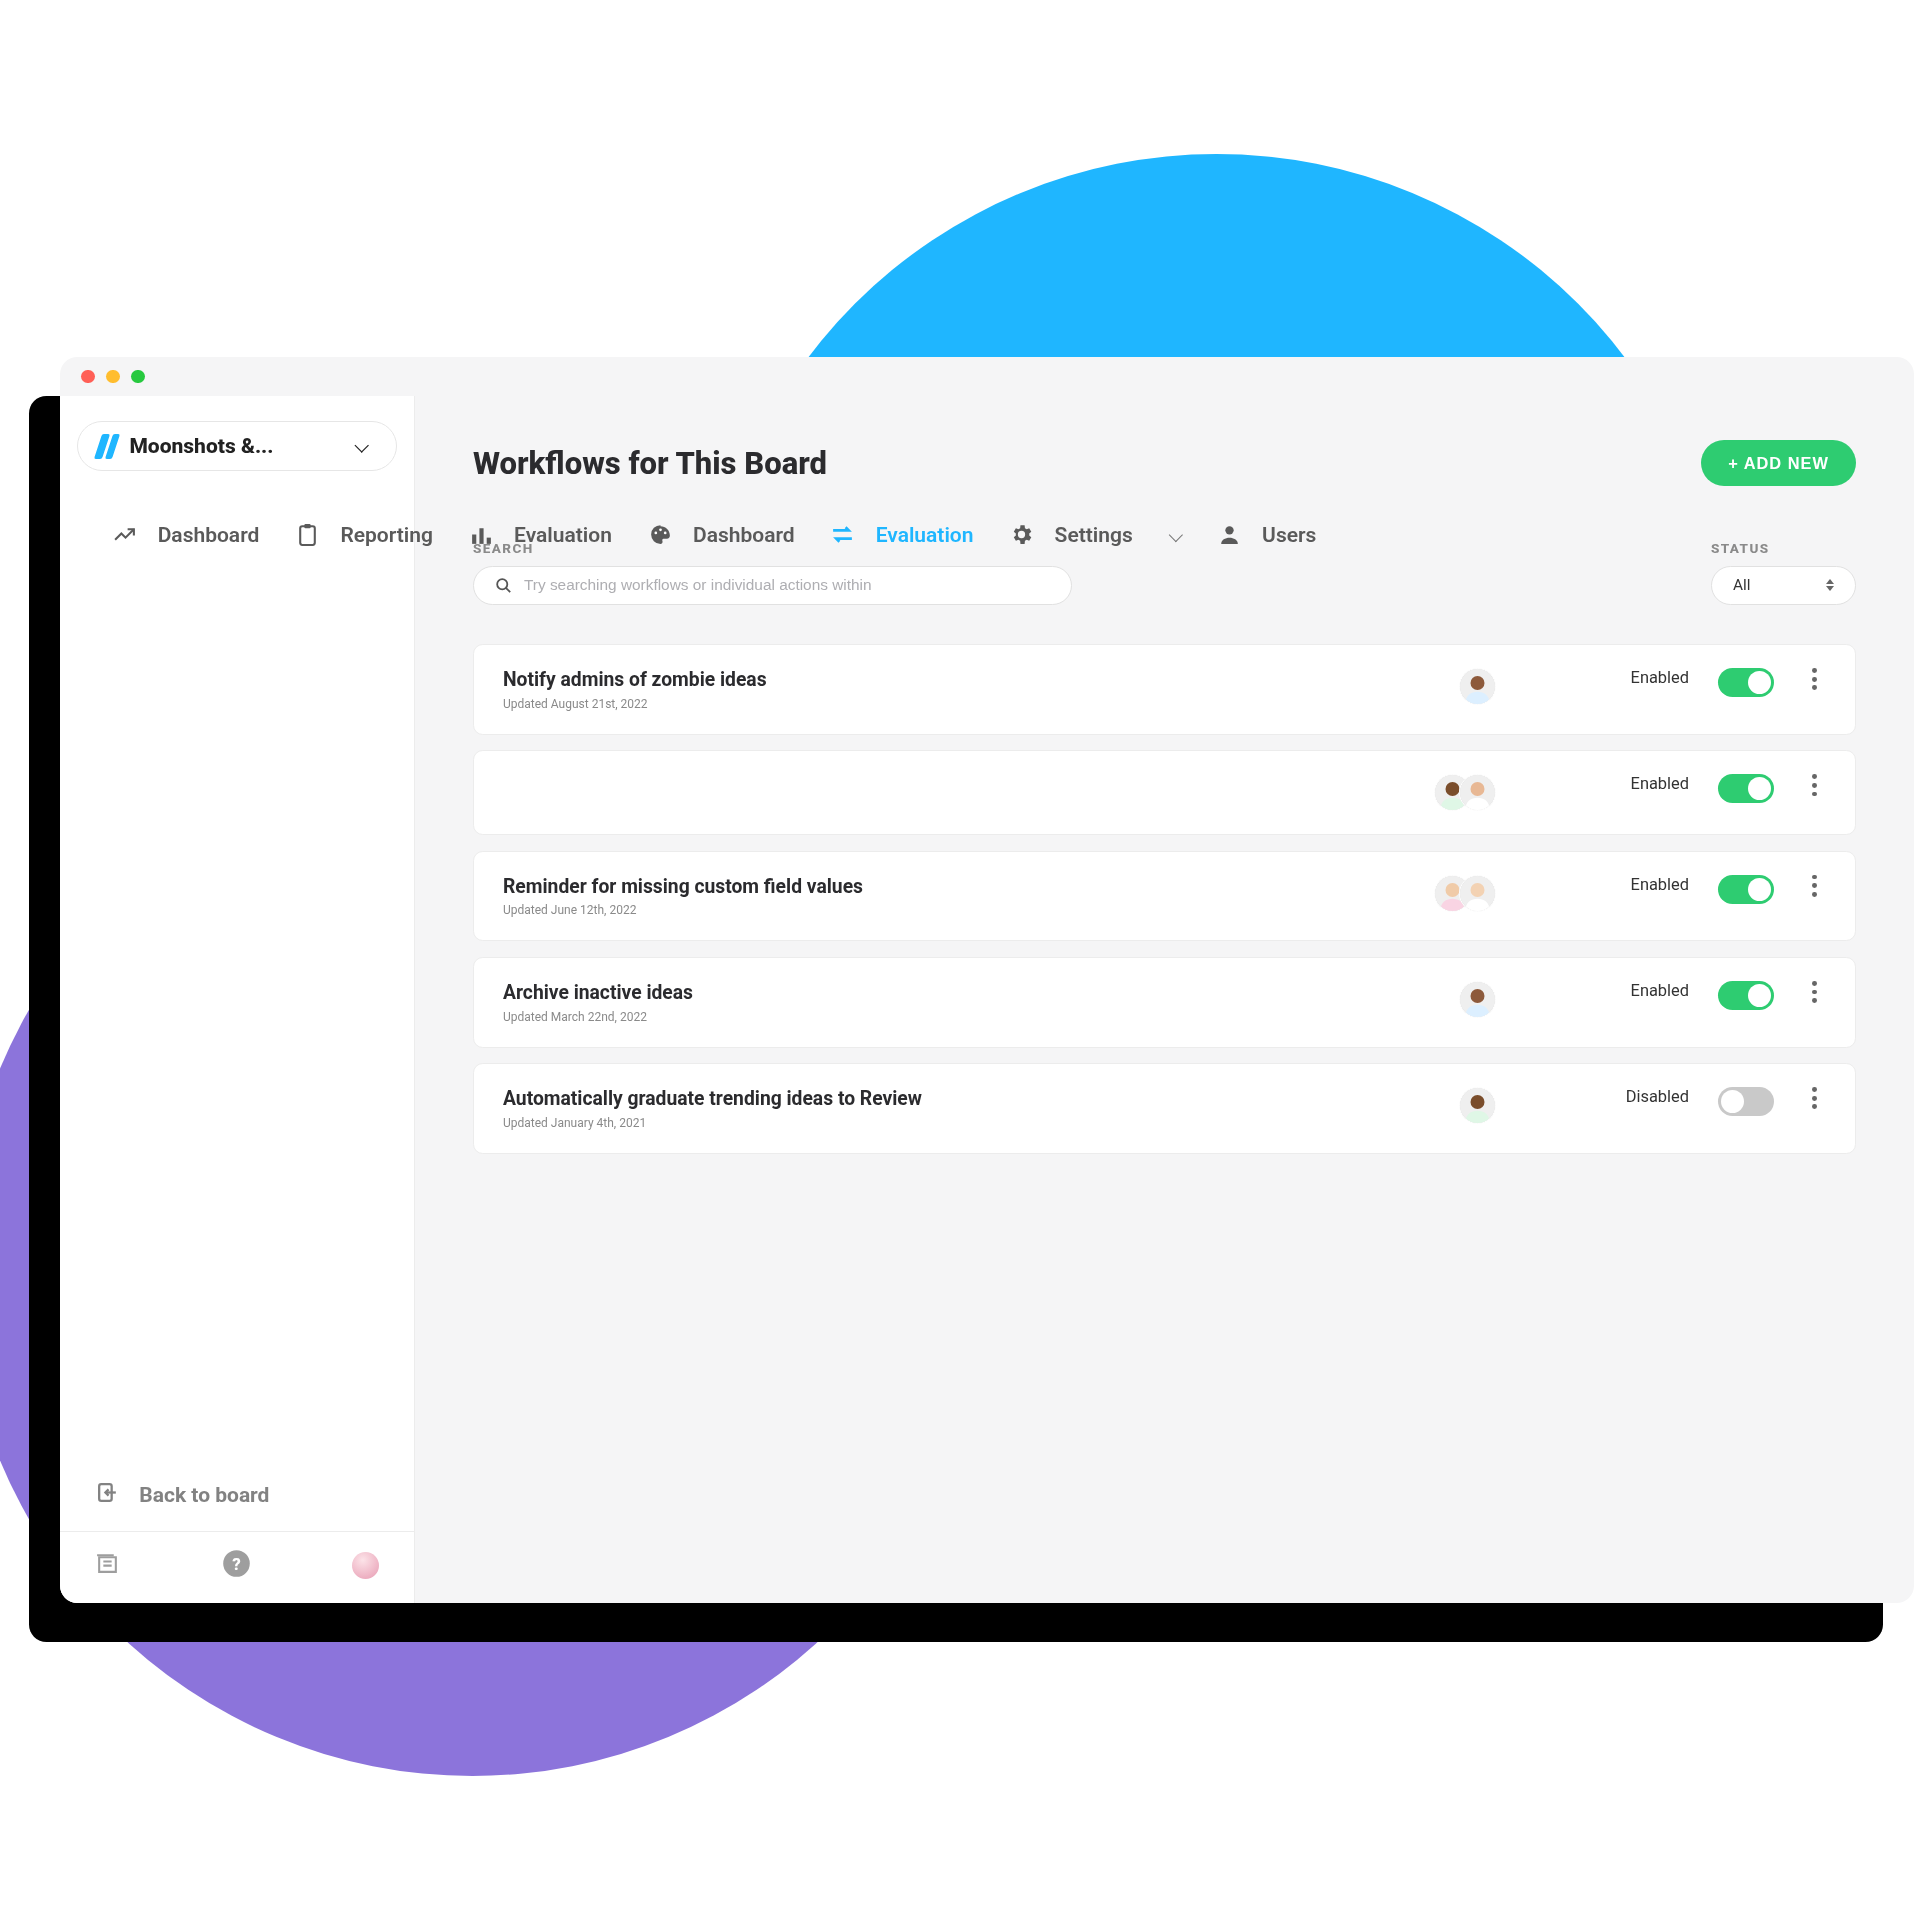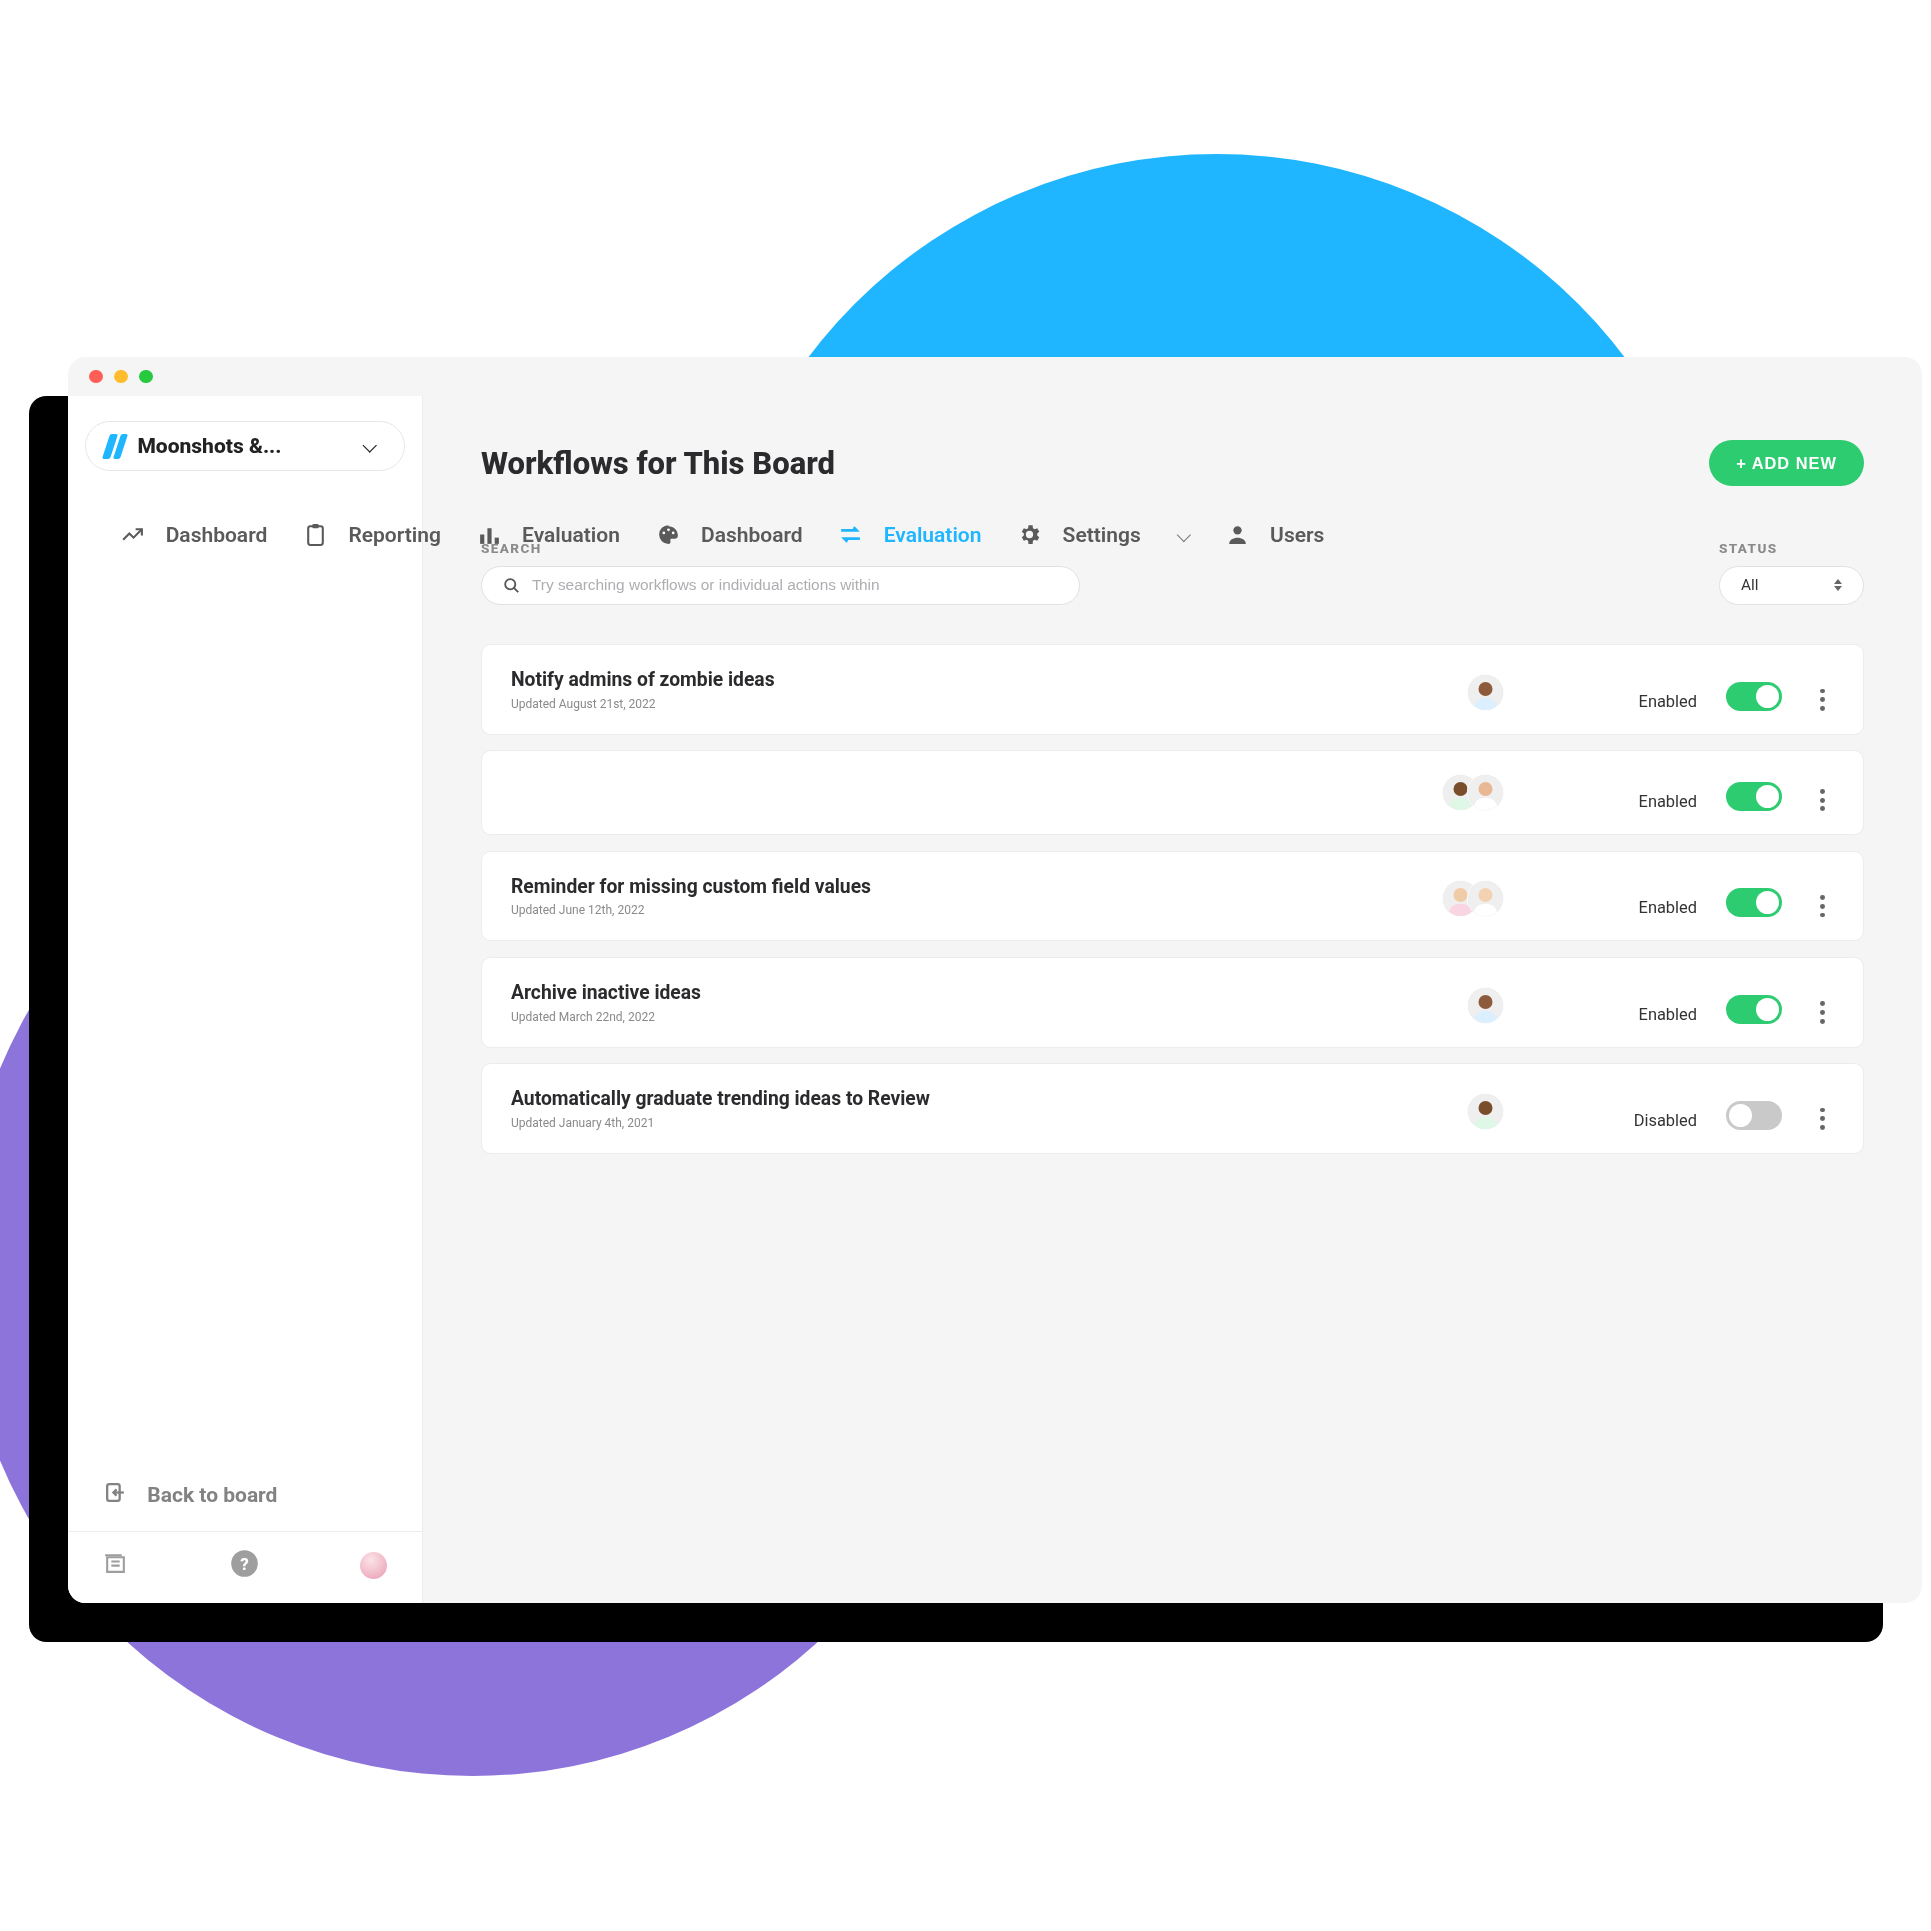--- a/index.html
+++ b/index.html
@@ -30,21 +30,21 @@
   .window-shadow {
     position: absolute;
     top: 396px; left: 29px;
     width: 1854px; height: 1246px;
     background: #000;
     border-radius: 17.4px;
     z-index: 1;
   }
   .window {
     position: absolute;
-    top: 357px; left: 68px;
+    top: 357px; left: 60px;
     width: 1854px; height: 1246px;
     background: #f5f5f6;
     border-radius: 17.4px;
     z-index: 2;
     display: flex;
     flex-direction: column;
     overflow: hidden;
   }
   .titlebar {
     height: 39px;
@@ -136,21 +136,21 @@
     width: 145px; border: 1px solid #e1e1e1; border-radius: 965px;
     padding: 9.7px 21px; display:flex; align-items:center; justify-content:space-between;
     background:#fff; font-size:15.4px; color:#333; cursor:pointer;
   }
   .sort-arrows { display:flex; flex-direction:column; gap:1.9px; align-items:center;}
   .tri-up { width:0;height:0;border-left:4.8px solid transparent;border-right:4.8px solid transparent;border-bottom:5.8px solid #666;}
   .tri-down { width:0;height:0;border-left:4.8px solid transparent;border-right:4.8px solid transparent;border-top:5.8px solid #666;}
   .wf-list { display:flex; flex-direction:column; gap:15.4px; }
   .wf-card {
     background:#fff; border:1px solid #ececec; border-radius:9.7px;
-    padding: 23px 29px; display:flex; align-items:flex-end; gap:29px;
+    padding: 23px 29px; display:flex; align-items:flex-start; gap:29px;
   }
   .wf-text { flex-basis: 676px; }
   .wf-title { font-size: 19.3px; font-weight:700; color:#2b2b2e; margin-bottom:5.8px; }
   .wf-sub { font-size: 12px; color:#8a8a8a; }
   .wf-spacer { flex:1; }
   .avatars { display:flex; }
   .avatar {
     width: 37px; height:37px; border-radius:50%; background:#ddd;
     border: 1.9px solid #fff; display:inline-flex; align-items:center; justify-content:center;
     overflow:hidden; position:relative;

